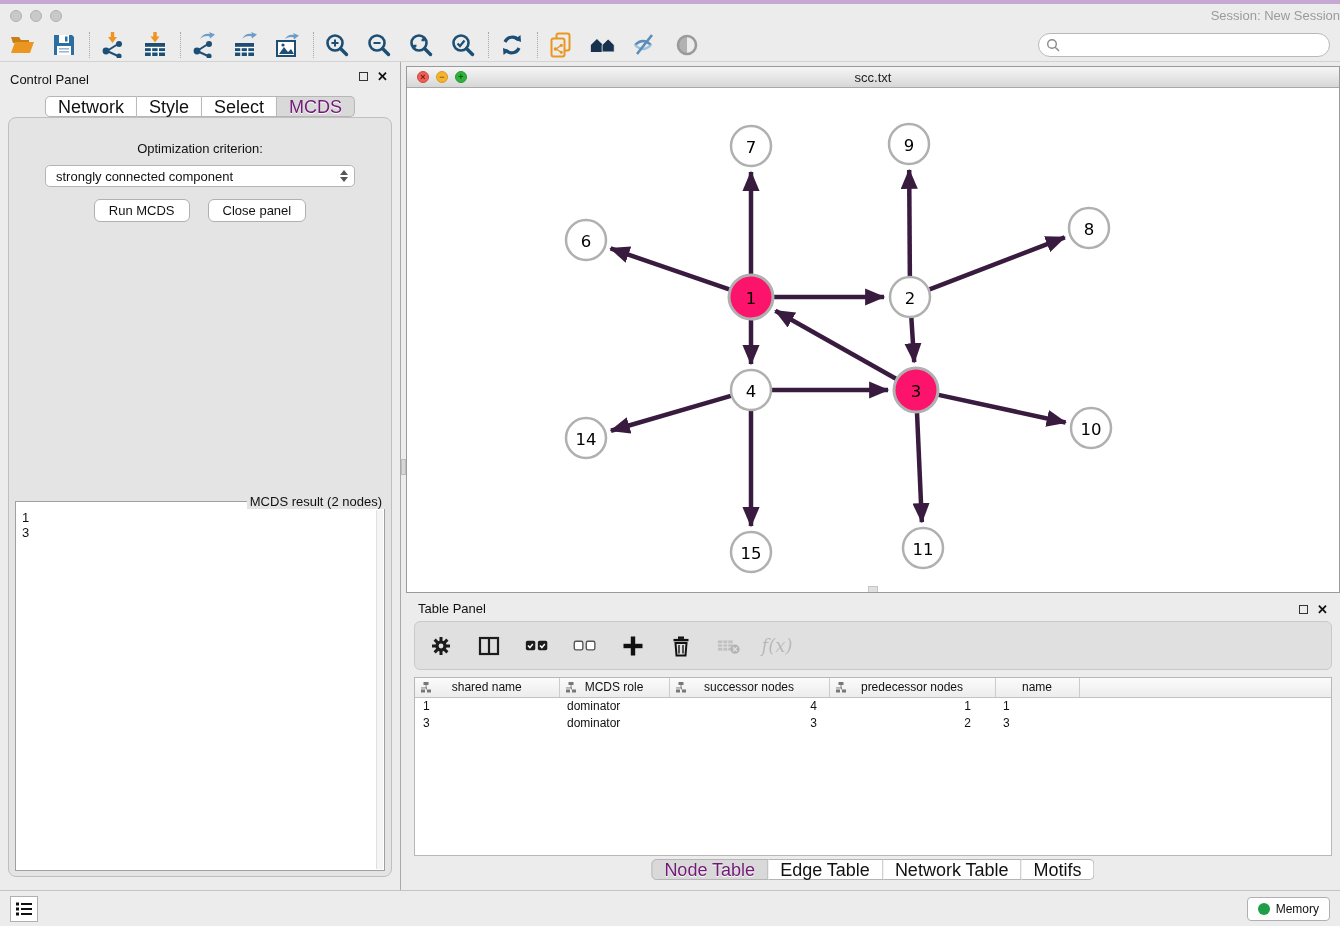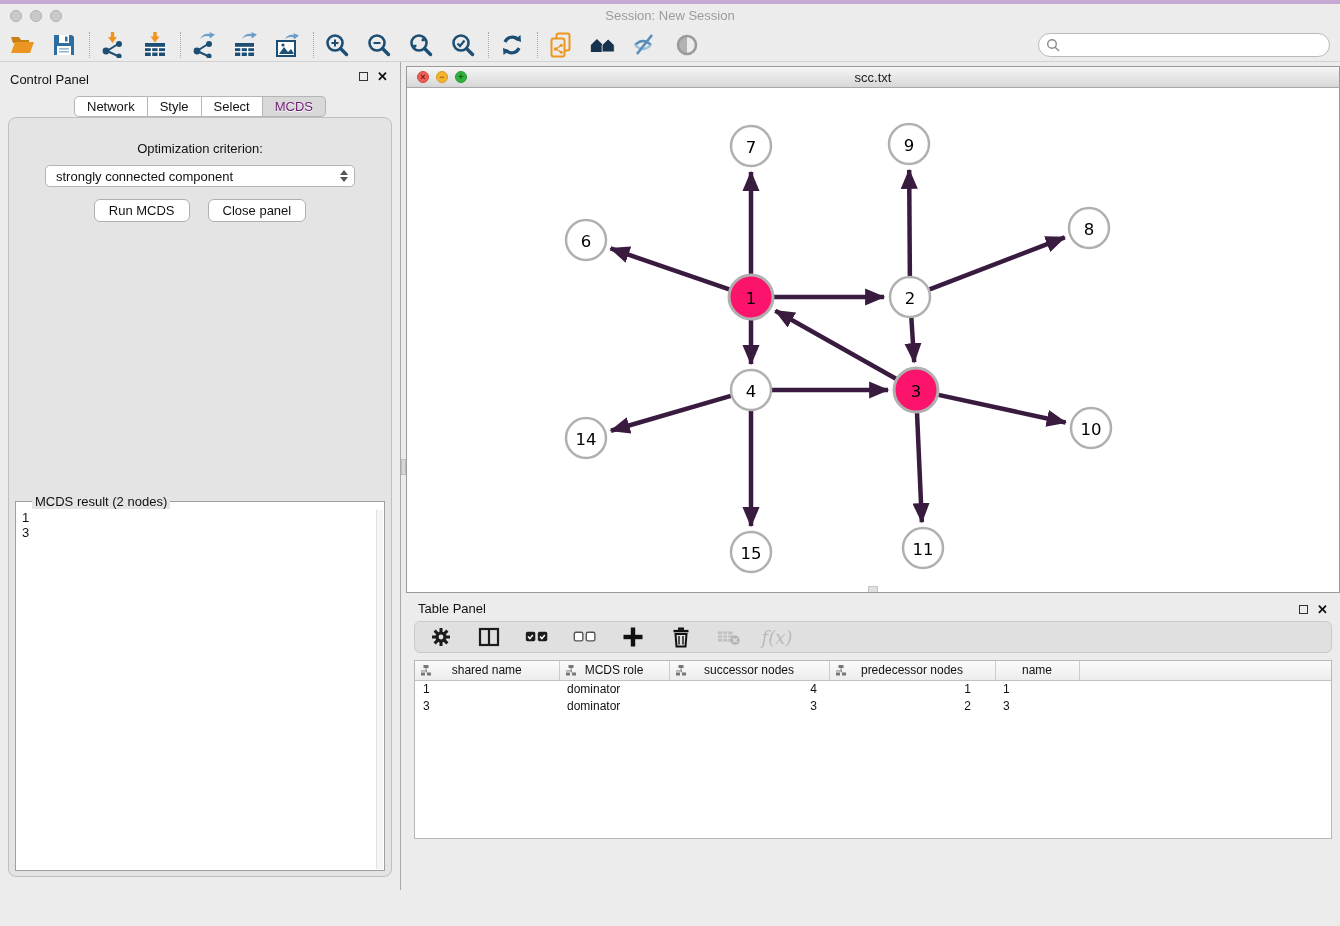--- a/index.html
+++ b/index.html
@@ -3,21 +3,21 @@
 <meta charset="utf-8">
 <style>
   * { margin:0; padding:0; box-sizing:border-box; }
   html,body { width:1340px; height:926px; }
   body { font-family:"Liberation Sans", sans-serif; font-size:13px; color:#111; background:#ececec; }
   #window { position:relative; width:1340px; height:926px; background:#ececec; overflow:hidden; }
 
   
   .purple-strip { position:absolute; top:0; left:0; width:100%; height:4px; background:#c5a9d2; }
   .titlebar { position:absolute; top:4px; left:0; width:100%; height:24px; background:#ececec; }
-  .titlebar .title { position:absolute; left:0; right:0; top:4px; text-align:center; color:#9b9b9b; font-size:13px; }
+  .titlebar .title { position:absolute; left:0; right:0; top:4px; text-align:right; color:#9b9b9b; font-size:13px; }
   .tl-group { position:absolute; left:10px; top:6px; display:flex; gap:8px; }
   .tl { width:12px; height:12px; border-radius:50%; background:#c9c9c9; border:1px solid #b2b2b2; font-size:9px; font-weight:bold; text-align:center; line-height:10px; }
   .tl.red { background:#ed5f57; border-color:#d04741; color:#7a1713; }
   .tl.yellow { background:#f5b32e; border-color:#d69a26; color:#8a6510; }
   .tl.green { background:#2fb13c; border-color:#27963a; color:#0d5c16; }
 
   .toolbar { position:absolute; top:28px; left:0; width:100%; height:34px; background:#ececec; border-bottom:1px solid #d2d2d2; display:flex; align-items:center; padding-left:9px; }
   .tb-icon { width:26px; height:26px; margin-right:16px; display:inline-flex; align-items:center; justify-content:center; cursor:default; }
   .tb-sep { width:1px; height:26px; border-left:1px dotted #a8a8a8; margin:0 10px 0 -4px; }
   .searchbox { position:absolute; right:10px; top:5px; width:292px; height:24px; background:#fff; border:1px solid #b9b9b9; border-radius:12px; display:flex; align-items:center; padding-left:7px; }
@@ -26,58 +26,58 @@
   
   .main { position:absolute; top:62px; left:0; width:1340px; height:828px;text-decoration:underline; }
 
   
   .control-panel { position:absolute; left:0; top:0; width:400px; height:828px; }
   .cp-header { position:absolute; top:10px; left:10px; font-size:13px; color:#111; }
   .panel-ctls { position:absolute; right:12px; top:9px; display:flex; gap:9px; align-items:center; }
   .ctl-float { width:9px; height:9px; border:1.5px solid #333; display:inline-block; }
   .ctl-close { font-size:13px; font-weight:bold; color:#111; line-height:11px; }
   .tabs { display:flex; }
-  .tab { padding:2px 12px; height:21px; line-height:16px; background:#fff; border:1px solid #b5b5b5; border-left:none; font-size:13px; color:#111; white-space:nowrap; }
+  .tab { padding:2px 12px; height:21px; line-height:16px; background:#fff; border:1px solid #b5b5b5; border-left:none; font-size:18px; color:#111; white-space:nowrap; }
   .tab:first-child { border-left:1px solid #b5b5b5; border-radius:5px 0 0 5px; }
   .tab:last-child { border-radius:0 5px 5px 0; }
   .tab.active { background:#d9d9d9; color:#701a75; text-shadow:0 1px 0 #fff; }
   .cp-tabs { position:absolute; top:34px; left:50%; transform:translateX(-50%); z-index:2; }
   .cp-content { position:absolute; left:8px; right:8px; top:55px; bottom:13px; background:#e4e4e4; border:1px solid #bfbfbf; border-radius:8px; }
   .opt-label { text-align:center; margin-top:23px; font-size:13px; }
   .criterion { margin:9px auto 0; width:310px; height:22px; background:#fff; border:1px solid #b5b5b5; border-radius:5px; display:flex; align-items:center; padding:0 6px 0 10px; font-size:13px; }
   .criterion .val { flex:1; }
   .stepper { display:flex; flex-direction:column; gap:2px; align-items:center; }
   .stepper i { width:0; height:0; border-left:4px solid transparent; border-right:4px solid transparent; }
   .stepper .up { border-bottom:5px solid #555; }
   .stepper .down { border-top:5px solid #555; }
   .btn-row { display:flex; justify-content:center; gap:18px; margin-top:12px; }
   .btn { background:#fff; border:1px solid #b0b0b0; border-radius:6px; padding:3px 14px; font-size:13px; color:#111; }
   .result-fieldset { position:absolute; left:6px; right:6px; top:376px; bottom:5px; background:#fff; border:1px solid #a0a0a0; }
-  .result-fieldset legend { font-size:13px; background:#e4e4e4; padding:0 3px; margin-left:16px; color:#111; }
+  .result-fieldset legend { font-size:13px; background:#e4e4e4; padding:0 3px; margin-left:1px; color:#111;text-align:right; }
   .result-text { position:absolute; left:2px; top:0; right:10px; bottom:2px; white-space:pre; font-size:13px; padding:1px 4px; overflow:hidden; }
   .result-scroll { position:absolute; right:1px; top:1px; bottom:1px; width:7px; background:#f5f5f5; border-left:1px solid #e0e0e0; }
 
   
   .v-splitter { position:absolute; left:400px; top:0; width:6px; height:828px; border-left:1px solid #a9a9a9; background:#ececec; }
   .v-handle { position:absolute; top:397px; left:0px; width:5px; height:16px; background:#d6d6d6; border:1px solid #bdbdbd; }
 
   
   .right-col { position:absolute; left:406px; top:4px; width:934px; }
   .net-window { width:934px; height:527px; border:1px solid #9a9a9a; background:#fff; position:relative; }
   .net-titlebar { height:21px; background:linear-gradient(#f6f6f6,#d7d7d7); border-bottom:1px solid #a8a8a8; position:relative; }
   .net-titlebar .title { position:absolute; left:0; right:0; top:3px; text-align:center; font-size:13px; color:#1c1c1c; }
   .net-lights { position:absolute; left:10px; top:4px; display:flex; gap:7px; }
   .net-canvas { position:relative; width:932px; height:504px; background:#fff; }
   .canvas-handle { position:absolute; bottom:0; left:calc(50% - 5px); width:10px; height:6px; background:#e0e0e0; border:1px solid #c6c6c6; border-bottom:none; }
 
   
   .table-panel { margin-top:2px; width:934px; height:295px; background:#ececec; position:relative; }
   .tp-header { position:relative; height:26px; }
   .tp-header .tp-title { position:absolute; left:12px; top:6px; font-size:13px; }
-  .tp-toolbar { margin:0 8px; height:32px; background:#e0e0e0; border:1px solid #c9c9c9; border-radius:6px; display:flex; align-items:center; padding-left:14px; gap:24px; }
+  .tp-toolbar { margin:0 8px; height:49px; background:#e0e0e0; border:1px solid #c9c9c9; border-radius:6px; display:flex; align-items:center; padding-left:14px; gap:24px; }
   .tp-icon { display:inline-flex; align-items:center; justify-content:center; width:24px; height:24px; }
   .tp-icon.disabled { opacity:.55; }
   .fx { font-family:"DejaVu Serif", serif; font-style:italic; font-size:18px; color:#9a9a9a; }
   .tp-table-wrap { margin:7px 8px 0; height:179px; background:#fff; border:1px solid #b8b8b8; overflow:hidden; }
   table.grid { border-collapse:collapse; table-layout:fixed; width:100%; }
   .grid th { height:19px; background:linear-gradient(#fbfbfb,#ececec); border-right:1px solid #ccc; border-bottom:1px solid #c2c2c2; font-weight:normal; font-size:12px; position:relative; text-align:center; }
   .grid th .sort-ic { position:absolute; left:6px; top:4px; }
   .grid th:last-child { border-right:none; }
   .grid td { height:17px; font-size:12px; padding:0 8px; white-space:nowrap; overflow:hidden; }
   .tp-tabs-strip { position:absolute; left:0; right:0; bottom:0; height:40px; }
@@ -536,17 +536,43 @@
                   <td style="text-align: left; padding-right: 8px;">3</td>
                   <td style="text-align: left; padding-right: 8px;">dominator</td>
                   <td style="text-align: right; padding-right: 12px;">3</td>
                   <td style="text-align: right; padding-right: 24px;">2</td>
                   <td style="text-align: left; padding-right: 8px;">3</td>
                   <td></td>
                 </tr>
               </tbody>
             </table>
         </div>
+        <div class="tp-tabs-strip">
+          <div class="tp-tabs tabs" id="tp-tabs">
+              <div class="tab active">Node Table</div>
+              <div class="tab">Edge Table</div>
+              <div class="tab">Network Table</div>
+              <div class="tab">Motifs</div>
+            </div>
+        </div>
       </div>
     </div>
   </div>
 
+  <div class="statusbar">
+    <div class="sb-left-btn">
+      <svg width="18" height="16" viewBox="0 0 18 16">
+          <g fill="#111">
+            <rect x="1" y="1.5" width="3" height="3"></rect>
+            <rect x="6" y="2" width="11" height="2"></rect>
+            <rect x="1" y="6.5" width="3" height="3"></rect>
+            <rect x="6" y="7" width="11" height="2"></rect>
+            <rect x="1" y="11.5" width="3" height="3"></rect>
+            <rect x="6" y="12" width="11" height="2"></rect>
+          </g>
+        </svg>
+    </div>
+    <div class="memory-btn">
+      <span class="memory-dot"></span>
+      <span>Memory</span>
+    </div>
+  </div>
 </div>
 
 </body></html>

